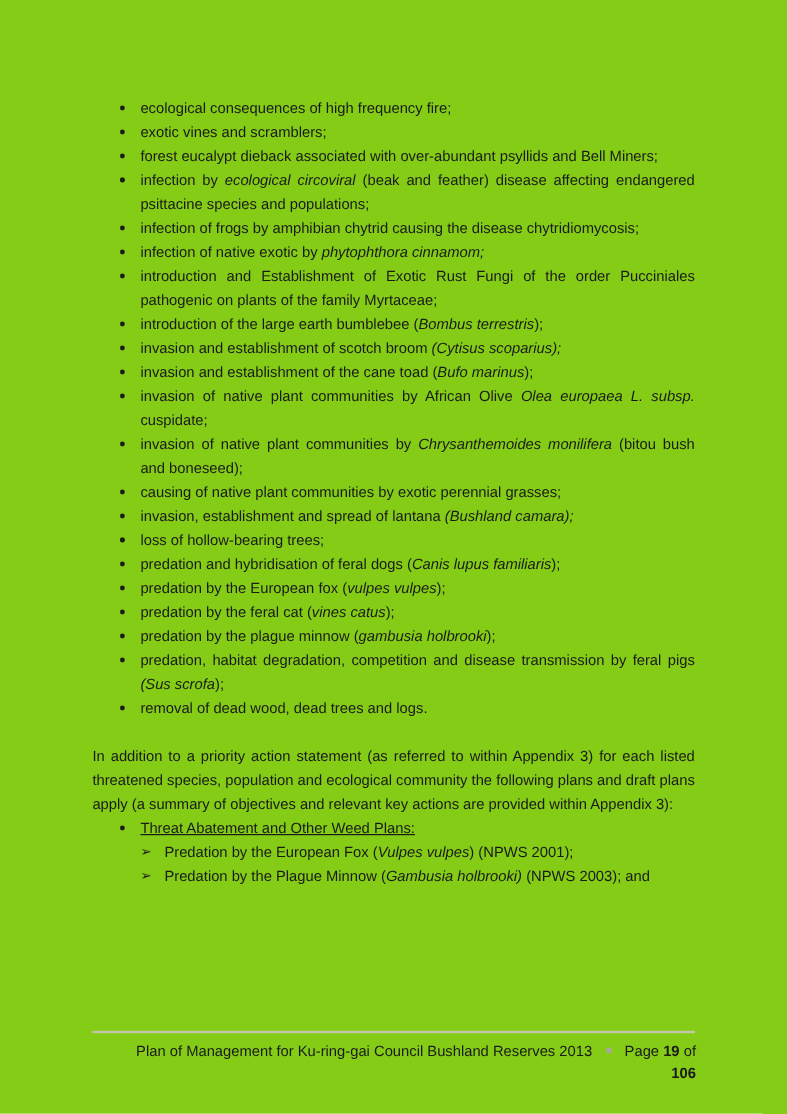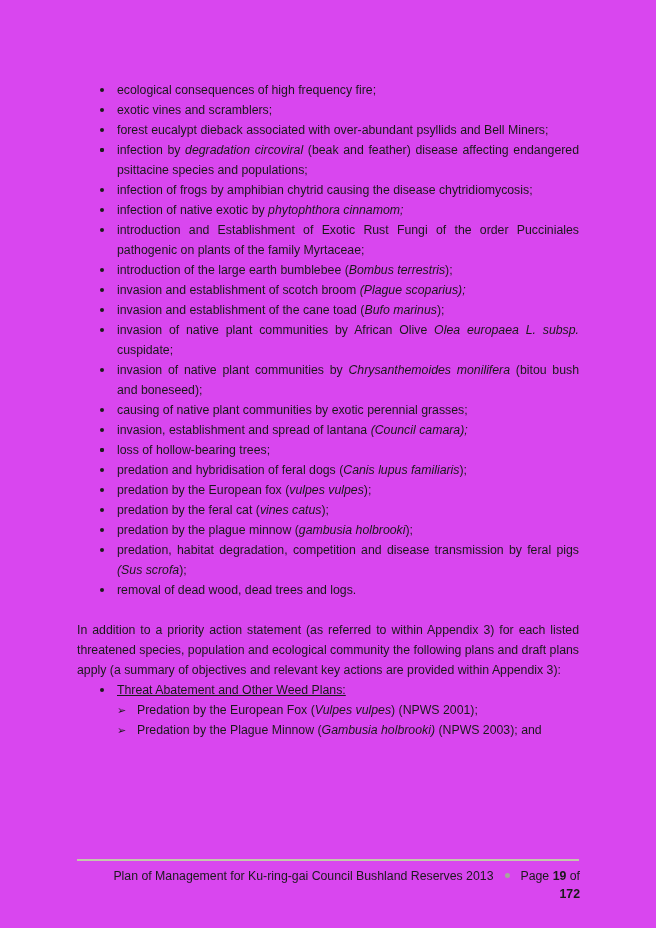--- a/index.html
+++ b/index.html
@@ -1,18 +1,18 @@
 <!DOCTYPE html>
 <html><head>
   <meta charset="utf-8">
   <style>
     html, body { margin: 0; padding: 0; background: #ffffff; }
     body { width: 656px; height: 928px; position: relative; overflow: hidden;
       font-family: "Liberation Sans", sans-serif; color: #1a1a1a; }
-    .page { position: absolute; left: 0; top: 0; width: 656px; height: 928px; background: #d946ef; }
+    .page { position: absolute; left: 0; top: 0; width: 656px; height: 928px; background: #84cc16; }
     .content { position: absolute; left: 77px; top: 80px; width: 502px; font-size: 12.3px; line-height: 20px; }
     ul.bullets { list-style: none; margin: 0; padding: 0; }
     ul.bullets > li { position: relative; padding-left: 40px; text-align: justify; }
     ul.bullets > li .dot { position: absolute; left: 23px; top: 8px; width: 4px; height: 4px; border-radius: 50%; background: #1a1a1a; }
     em { font-style: italic; }
     p.para { margin: 20px 0 0 0; text-align: justify; }
     ul.plans { list-style: none; margin: 0; padding: 0; }
     ul.plans > li { position: relative; padding-left: 40px; }
     ul.plans > li .dot { position: absolute; left: 23px; top: 8px; width: 4px; height: 4px; border-radius: 50%; background: #1a1a1a; }
     .u { text-decoration: underline; }
@@ -27,31 +27,31 @@
 </head>
 <body>
 
 <div class="page">
   <div class="content">
     <ul class="bullets" id="threat-list">
         <li><span class="dot"></span><span>ecological consequences of high frequency fire;</span></li>
         <li><span class="dot"></span><span>exotic vines and scramblers;</span></li>
         <li><span class="dot"></span><span>forest eucalypt dieback associated with over-abundant psyllids and Bell Miners;</span></li>
         <li><span class="dot"></span></li>
-        <li><span class="dot"></span><span>infection by </span><em>degradation circoviral</em><span> (beak and feather) disease affecting endangered psittacine species and populations;</span></li>
+        <li><span class="dot"></span><span>infection by </span><em>ecological circoviral</em><span> (beak and feather) disease affecting endangered psittacine species and populations;</span></li>
         <li><span class="dot"></span><span>infection of frogs by amphibian chytrid causing the disease chytridiomycosis;</span></li>
         <li><span class="dot"></span><span>infection of native exotic by </span><em>phytophthora cinnamom;</em></li>
         <li><span class="dot"></span><span>introduction and Establishment of Exotic Rust Fungi of the order Pucciniales pathogenic on plants of the family Myrtaceae;</span></li>
         <li><span class="dot"></span><span>introduction of the large earth bumblebee (</span><em>Bombus terrestris</em><span>);</span></li>
-        <li><span class="dot"></span><span>invasion and establishment of scotch broom </span><em>(Plague scoparius);</em></li>
+        <li><span class="dot"></span><span>invasion and establishment of scotch broom </span><em>(Cytisus scoparius);</em></li>
         <li><span class="dot"></span><span>invasion and establishment of the cane toad (</span><em>Bufo marinus</em><span>);</span></li>
         <li><span class="dot"></span><span>invasion of native plant communities by African Olive </span><em>Olea europaea L. subsp.</em><span> cuspidate;</span></li>
         <li><span class="dot"></span><span>invasion of native plant communities by </span><em>Chrysanthemoides monilifera</em><span> (bitou bush and boneseed);</span></li>
         <li><span class="dot"></span><span>causing of native plant communities by exotic perennial grasses;</span></li>
-        <li><span class="dot"></span><span>invasion, establishment and spread of lantana </span><em>(Council camara);</em></li>
+        <li><span class="dot"></span><span>invasion, establishment and spread of lantana </span><em>(Bushland camara);</em></li>
         <li><span class="dot"></span></li>
         <li><span class="dot"></span><span>loss of hollow-bearing trees;</span></li>
         <li><span class="dot"></span><span>predation and hybridisation of feral dogs (</span><em>Canis lupus familiaris</em><span>);</span></li>
         <li><span class="dot"></span><span>predation by the European fox (</span><em>vulpes vulpes</em><span>);</span></li>
         <li><span class="dot"></span><span>predation by the feral cat (</span><em>vines catus</em><span>);</span></li>
         <li><span class="dot"></span><span>predation by the plague minnow (</span><em>gambusia holbrooki</em><span>);</span></li>
         <li><span class="dot"></span><span>predation, habitat degradation, competition and disease transmission by feral pigs </span><em>(Sus scrofa</em><span>);</span></li>
         <li><span class="dot"></span><span>removal of dead wood, dead trees and logs.</span></li>
       </ul>
 
@@ -64,15 +64,15 @@
         <ul class="sub" id="plan-sub-list">
             <li><span class="arrow">➢</span><span>Predation by the European Fox (</span><em>Vulpes vulpes</em><span>) (NPWS 2001);</span></li>
             <li><span class="arrow">➢</span><span>Predation by the Plague Minnow (</span><em>Gambusia holbrooki)</em><span> (NPWS 2003); and</span></li>
           </ul>
       </li>
     </ul>
   </div>
 
   <div class="footer-rule"></div>
   <div class="footer">
-    <span>Plan of Management for Ku-ring-gai Council Bushland Reserves 2013</span><span class="sep"></span><span>Page</span> <b>19</b> <span>of</span> <b>172</b>
+    <span>Plan of Management for Ku-ring-gai Council Bushland Reserves 2013</span><span class="sep"></span><span>Page</span> <b>19</b> <span>of</span> <b>106</b>
   </div>
 </div>
 
 </body></html>

